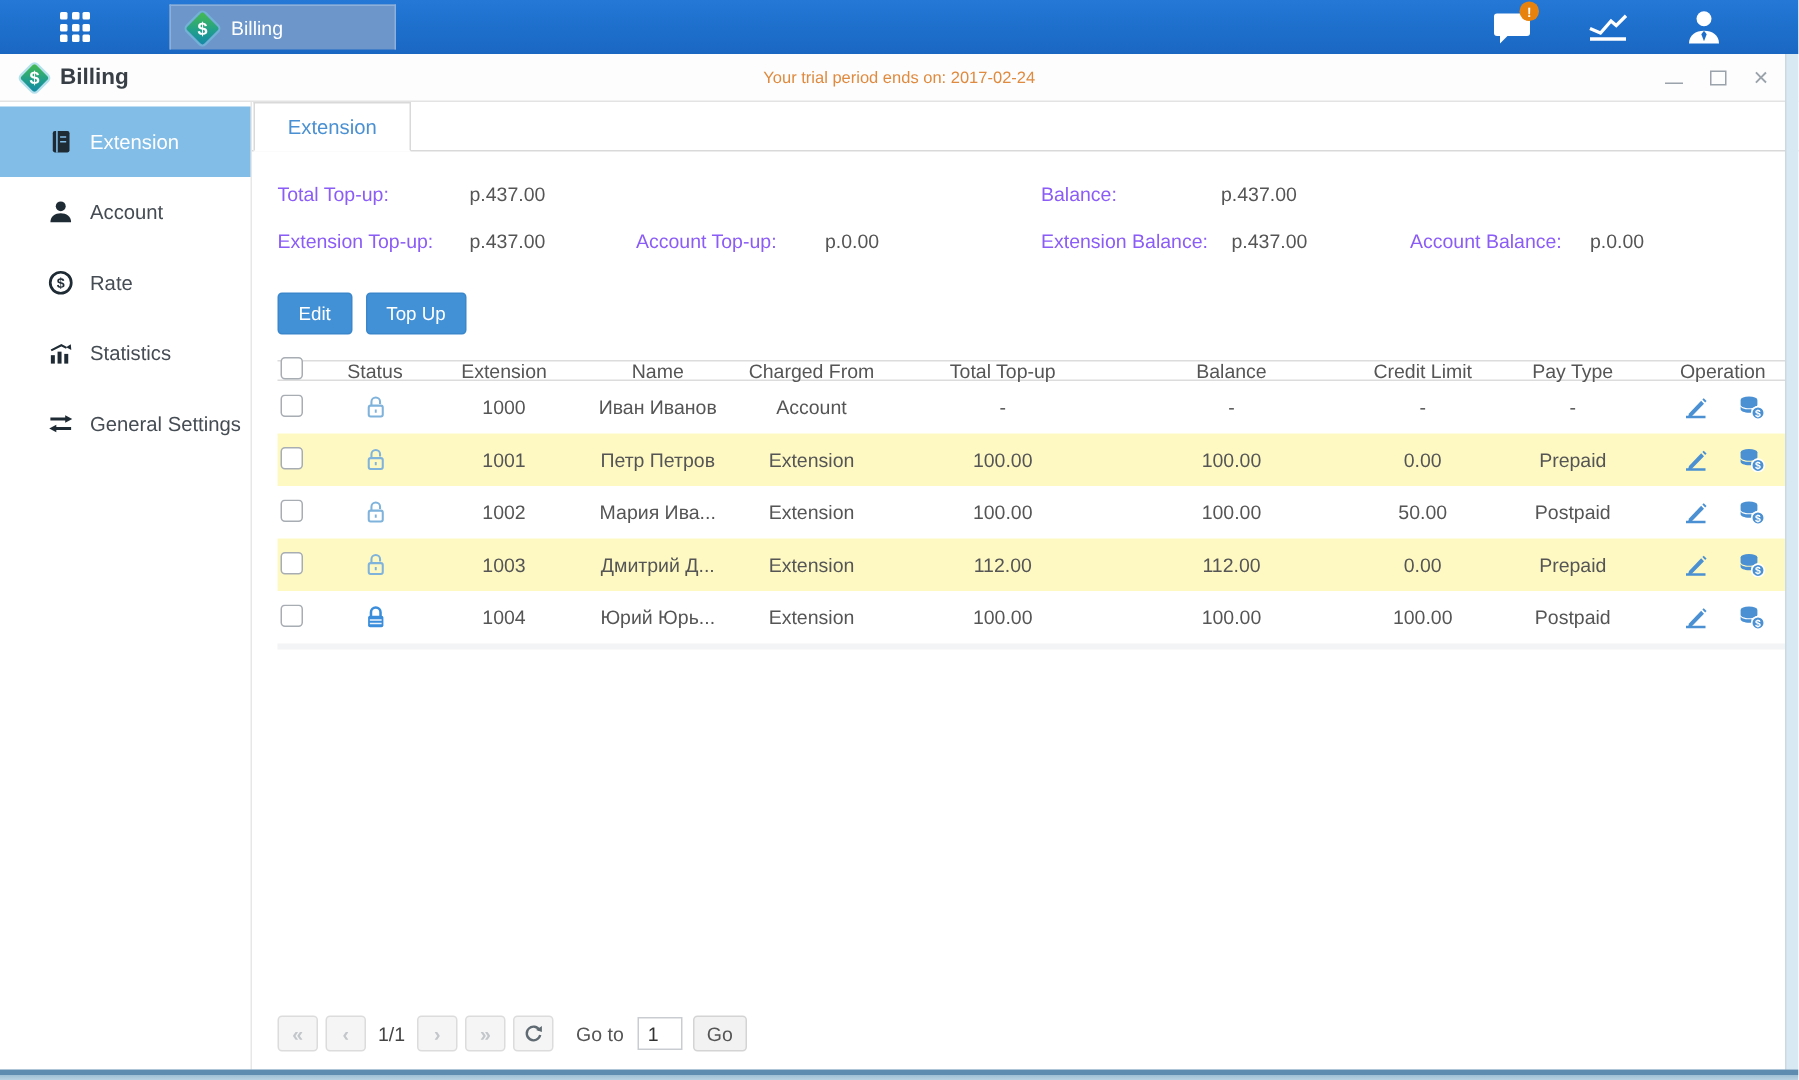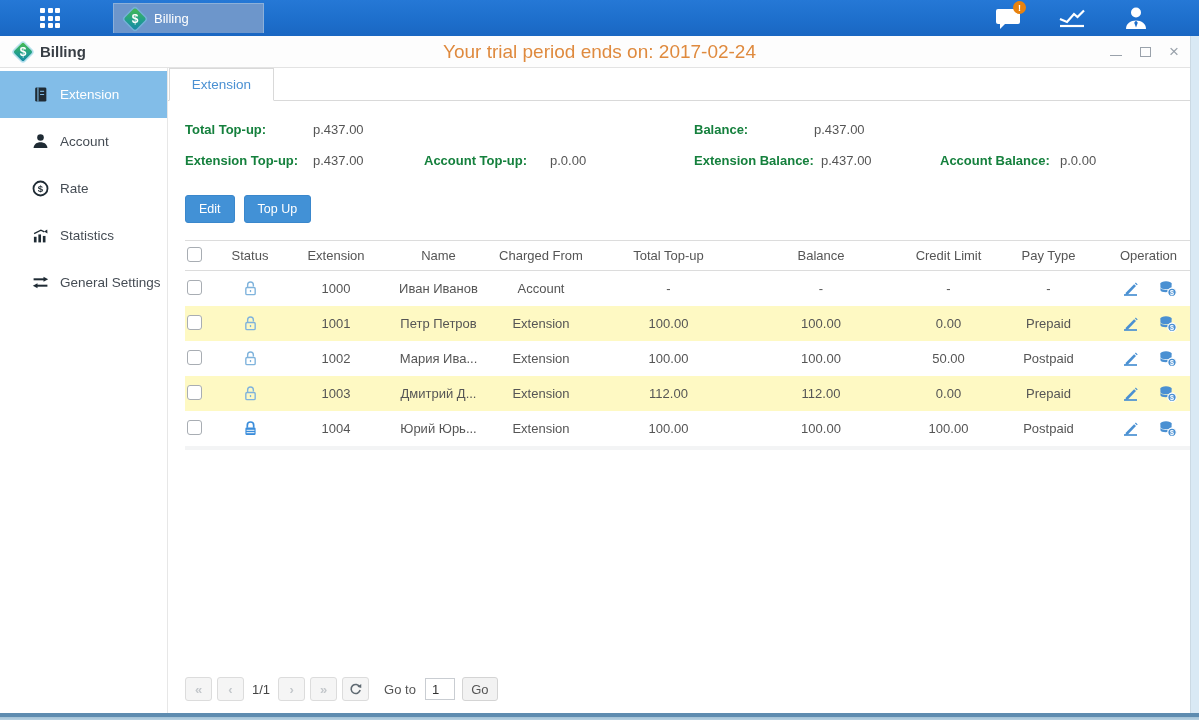--- a/index.html
+++ b/index.html
@@ -52,21 +52,21 @@
   
   .win-header {
     position:absolute; top:36px; left:0; width:1199px; height:32px;
     background:#fdfdfd; border-bottom:1px solid #e3e3e3;
     display:flex; align-items:center;
   }
   .win-title-wrap { display:flex; align-items:center; gap:7px; padding-left:13px; }
   .win-title { font-size:15px; font-weight:bold; color:#383e45; }
   .trial-msg {
     position:absolute; left:50%; transform:translateX(-50%); top:0; height:32px;
-    display:flex; align-items:center; color:#df8a3e; font-size:19px; white-space:nowrap;
+    display:flex; align-items:center; color:#df8a3e; font-size:11px; white-space:nowrap;
   }
   .win-controls { margin-left:auto; display:flex; align-items:center; gap:15px; padding-right:18px; }
   .wc { width:14px; height:14px; display:flex; align-items:center; justify-content:center; cursor:pointer; }
   .wc-min i { width:12px; height:0; border-top:1px solid #9aa2ab; display:block; margin-top:8px;}
   .wc-max i { width:11px; height:10px; border:1px solid #9aa2ab; display:block; }
   .wc-close { color:#9aa2ab; font-size:17px; line-height:14px; }
 
   
   .app-body { position:absolute; top:68px; left:0; right:9px; bottom:7px; display:flex; background:#fff; }
 
@@ -85,35 +85,35 @@
   .tab {
     width:105px; height:33px; margin-bottom:-1px; background:#fff;
     border:1px solid #d9d9d9; border-bottom:1px solid #fff;
     display:flex; align-items:center; justify-content:center;
     color:#4a90d2; font-size:13.5px; cursor:pointer;
   }
 
   
   .summary { position:relative; height:94px; font-size:13px; }
   .sum-item { position:absolute; white-space:nowrap; }
-  .sum-label { font-weight:bold; color:#15803d; }
+  .sum-label { font-weight:normal; color:#8b5cf6; }
   .sum-value { color:#555; }
   .r1 { top:21px; } .r2 { top:52px; }
 
   
   .actions { margin-left:17px; display:flex; gap:9px; }
   .btn-blue {
     height:28px; padding:0 13px; background:#4291d6; border:1px solid #3a87cc; border-radius:3px;
     color:#fff; font-size:12.5px; display:flex; align-items:center; justify-content:center; cursor:pointer;
   }
 
   
   .table { margin:17px 13px 0 17px; font-size:13px; }
   .thead {
-    height:31px; display:flex; align-items:center;
+    height:14px; display:flex; align-items:center;
     border-top:1px solid #dcdcdc; border-bottom:1px solid #dcdcdc; color:#555;
   }
   .trow { height:35px; display:flex; align-items:center; }
   .trow.alt { background:#fef9c3; }
   .table-end { height:4px; background:#f3f4f5; }
   .cell { text-align:center; overflow:hidden; white-space:nowrap; }
   .col-check   { width:34px;  text-align:left; padding-left:2px; }
   .col-status  { width:62px; }
   .col-ext     { width:110px; }
   .col-name    { width:95px; }

